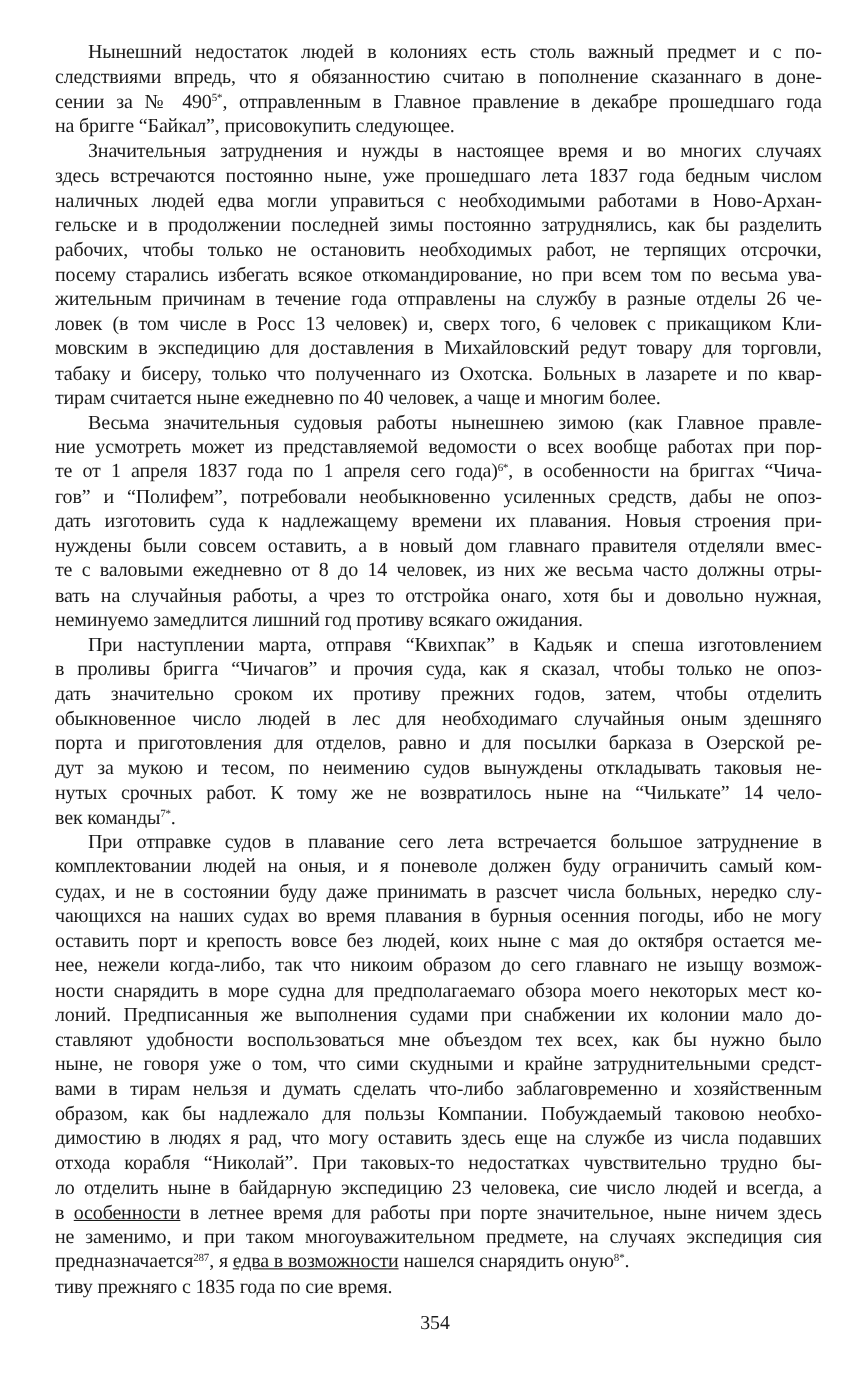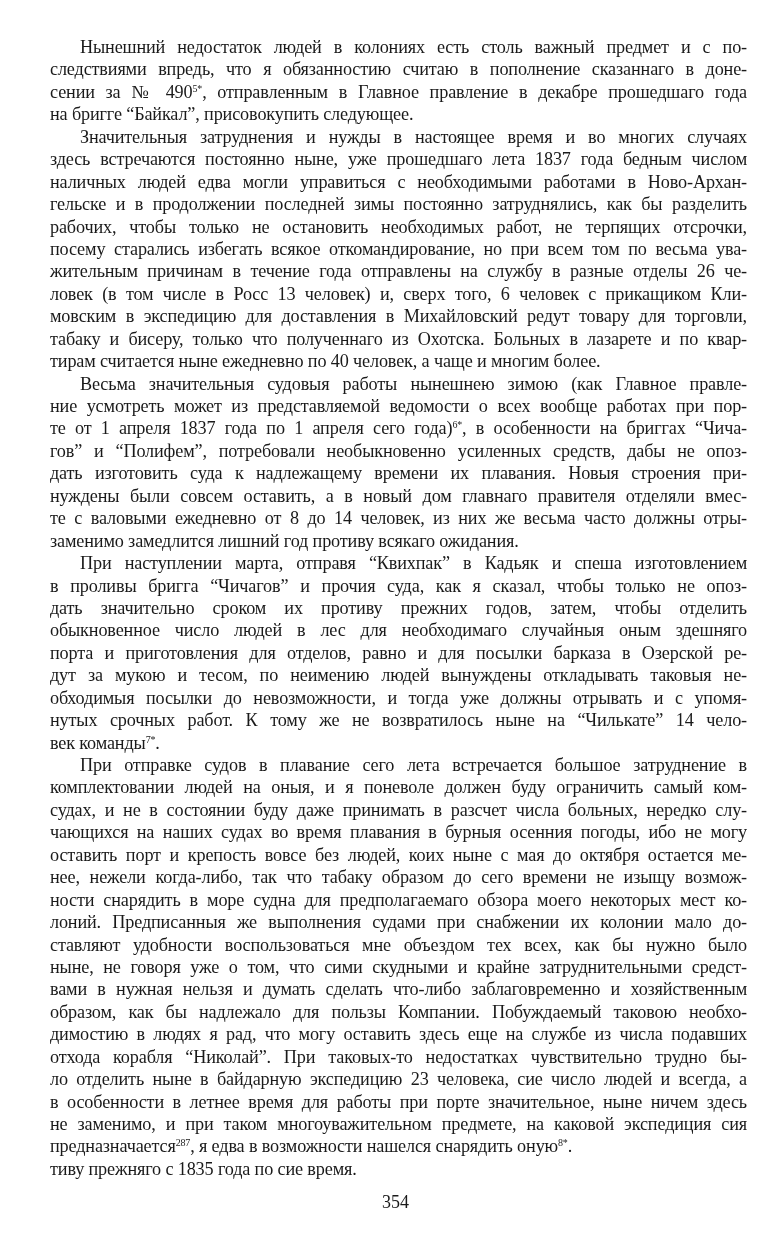--- a/index.html
+++ b/index.html
@@ -6,21 +6,21 @@
   body { width: 783px; height: 1248px; position: relative; overflow: hidden; }
   .page {
     position: absolute; left: 50px; top: 36px; width: 697px;
     font-family: "Liberation Serif", serif; font-size: 18.2px; line-height: 22.45px;
     color: #1a1a1a; letter-spacing: -0.15px;
   }
   .line { display: block; white-space: nowrap; text-align: justify; text-align-last: justify; height: 22.45px; overflow: visible; }
   .line.last { text-align-last: left; }
   .line.indent { padding-left: 30px; }
   sup { font-size: 10px; line-height: 0; vertical-align: 6px; }
-  .u { }
+  .u { text-decoration: underline; }
   .page-number {
     position: absolute; left: 4px; width: 783px; top: 1192px; text-align: center;
     font-family: "Liberation Serif", serif; font-size: 18px; color: #1a1a1a;
   }
 </style>
 </head>
 <body>
 
 <div class="page" id="page">
     <div class="paragraph">
@@ -43,50 +43,50 @@
       <span class="line last">тирам считается ныне ежедневно по 40 человек, а чаще и многим более.</span>
     </div>
     <div class="paragraph">
       <span class="line indent">Весьма значительныя судовыя работы нынешнею зимою (как Главное правле-</span>
       <span class="line">ние усмотреть может из представляемой ведомости о всех вообще работах при пор-</span>
       <span class="line">те от 1 апреля 1837 года по 1 апреля сего года)<sup>6*</sup>, в особенности на бриггах “Чича-</span>
       <span class="line">гов” и “Полифем”, потребовали необыкновенно усиленных средств, дабы не опоз-</span>
       <span class="line">дать изготовить суда к надлежащему времени их плавания. Новыя строения при-</span>
       <span class="line">нуждены были совсем оставить, а в новый дом главнаго правителя отделяли вмес-</span>
       <span class="line">те с валовыми ежедневно от 8 до 14 человек, из них же весьма часто должны отры-</span>
-      <span class="line last">заменимо замедлится лишний год противу всякаго ожидания.</span>
+      <span class="line">вать на случайныя работы, а чрез то отстройка онаго, хотя бы и довольно нужная,</span>
+      <span class="line last">неминуемо замедлится лишний год противу всякаго ожидания.</span>
     </div>
     <div class="paragraph">
       <span class="line indent">При наступлении марта, отправя “Квихпак” в Кадьяк и спеша изготовлением</span>
       <span class="line">в проливы бригга “Чичагов” и прочия суда, как я сказал, чтобы только не опоз-</span>
       <span class="line">дать значительно сроком их противу прежних годов, затем, чтобы отделить</span>
       <span class="line">обыкновенное число людей в лес для необходимаго случайныя оным здешняго</span>
       <span class="line">порта и приготовления для отделов, равно и для посылки барказа в Озерской ре-</span>
-      <span class="line">дут за мукою и тесом, по неимению людей вынуждены откладывать таковыя не-</span>
-      <span class="line">обходимыя посылки до невозможности, и тогда уже должны отрывать и с упомя-</span>
+      <span class="line">дут за мукою и тесом, по неимению судов вынуждены откладывать таковыя не-</span>
       <span class="line">нутых срочных работ. К тому же не возвратилось ныне на “Чилькате” 14 чело-</span>
       <span class="line last">век команды<sup>7*</sup>.</span>
     </div>
     <div class="paragraph">
       <span class="line indent">При отправке судов в плавание сего лета встречается большое затруднение в</span>
       <span class="line">комплектовании людей на оныя, и я поневоле должен буду ограничить самый ком-</span>
       <span class="line">судах, и не в состоянии буду даже принимать в разсчет числа больных, нередко слу-</span>
       <span class="line">чающихся на наших судах во время плавания в бурныя осенния погоды, ибо не могу</span>
       <span class="line">оставить порт и крепость вовсе без людей, коих ныне с мая до октября остается ме-</span>
-      <span class="line">нее, нежели когда-либо, так что табаку образом до сего времени не изыщу возмож-</span>
+      <span class="line">нее, нежели когда-либо, так что никоим образом до сего главнаго не изыщу возмож-</span>
       <span class="line">ности снарядить в море судна для предполагаемаго обзора моего некоторых мест ко-</span>
       <span class="line">лоний. Предписанныя же выполнения судами при снабжении их колонии мало до-</span>
       <span class="line">ставляют удобности воспользоваться мне объездом тех всех, как бы нужно было</span>
       <span class="line">ныне, не говоря уже о том, что сими скудными и крайне затруднительными средст-</span>
-      <span class="line">вами в нужная нельзя и думать сделать что-либо заблаговременно и хозяйственным</span>
+      <span class="line">вами в тирам нельзя и думать сделать что-либо заблаговременно и хозяйственным</span>
       <span class="line">образом, как бы надлежало для пользы Компании. Побуждаемый таковою необхо-</span>
       <span class="line">димостию в людях я рад, что могу оставить здесь еще на службе из числа подавших</span>
       <span class="line">отхода корабля “Николай”. При таковых-то недостатках чувствительно трудно бы-</span>
       <span class="line">ло отделить ныне в байдарную экспедицию 23 человека, сие число людей и всегда, а</span>
       <span class="line">в <span class="u">особенности</span> в летнее время для работы при порте значительное, ныне ничем здесь</span>
-      <span class="line">не заменимо, и при таком многоуважительном предмете, на каковой экспедиция сия</span>
+      <span class="line">не заменимо, и при таком многоуважительном предмете, на случаях экспедиция сия</span>
       <span class="line last">предназначается<sup>287</sup>, я <span class="u">едва в возможности</span> нашелся снарядить оную<sup>8*</sup>.</span>
     </div>
     <div class="paragraph">
       <span class="line last">тиву прежняго с 1835 года по сие время.</span>
     </div>
   </div>
 <div class="page-number">354</div>
 
 </body></html>

